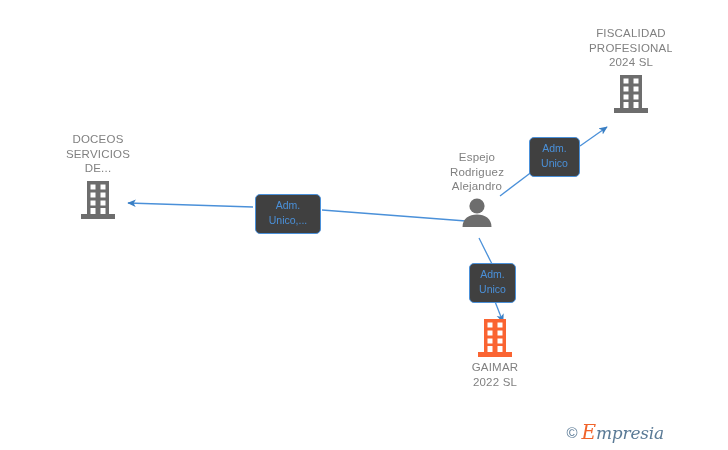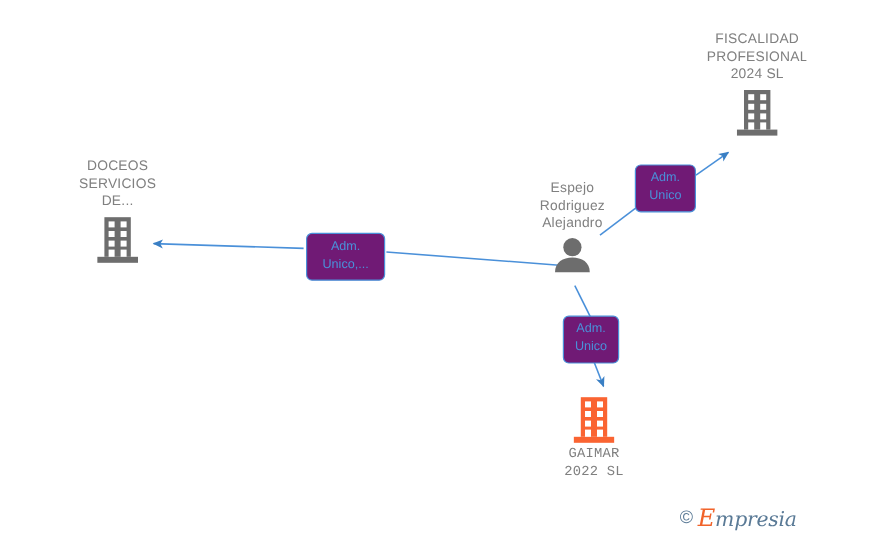--- a/index.html
+++ b/index.html
@@ -44,21 +44,21 @@
     margin: 0 auto;
   }
   .node-label.below { margin-top: 2px; }
 
   
   .edge-label {
     position: absolute;
     box-sizing: border-box;
     border: 1px solid #4a90d9;
     border-radius: 5px;
-    background: #701a75;
+    background: #404040;
     color: #4a90d9;
     font-size: 10.5px;
     line-height: 15px;
     text-align: center;
     padding: 3px 4px;
     white-space: pre-line;
     z-index: 5;
   }
 
   
@@ -156,21 +156,21 @@
       <rect x="19.5" y="4.5" width="5" height="5" fill="#ffffff"></rect>
       <rect x="9.5" y="12.5" width="5" height="5" fill="#ffffff"></rect>
       <rect x="19.5" y="12.5" width="5" height="5" fill="#ffffff"></rect>
       <rect x="9.5" y="20.5" width="5" height="5" fill="#ffffff"></rect>
       <rect x="19.5" y="20.5" width="5" height="5" fill="#ffffff"></rect>
       <rect x="9.5" y="28" width="5" height="6" fill="#ffffff"></rect>
       <rect x="19.5" y="28" width="5" height="6" fill="#ffffff"></rect>
     </svg>
   </div>
 
-  <div class="node" style="left:425px; top:330px;font-family:Liberation Mono, monospace;">
+  <div class="node" style="left:425px; top:318px;">
     <svg class="node-icon" width="34" height="40" viewBox="0 0 34 40" xmlns="http://www.w3.org/2000/svg">
       <rect x="6" y="1" width="22" height="33" fill="#fa6432"></rect>
       <rect x="0" y="34" width="34" height="5" fill="#fa6432"></rect>
       <rect x="9.5" y="4.5" width="5" height="5" fill="#ffffff"></rect>
       <rect x="19.5" y="4.5" width="5" height="5" fill="#ffffff"></rect>
       <rect x="9.5" y="12.5" width="5" height="5" fill="#ffffff"></rect>
       <rect x="19.5" y="12.5" width="5" height="5" fill="#ffffff"></rect>
       <rect x="9.5" y="20.5" width="5" height="5" fill="#ffffff"></rect>
       <rect x="19.5" y="20.5" width="5" height="5" fill="#ffffff"></rect>
       <rect x="9.5" y="28" width="5" height="6" fill="#ffffff"></rect>

